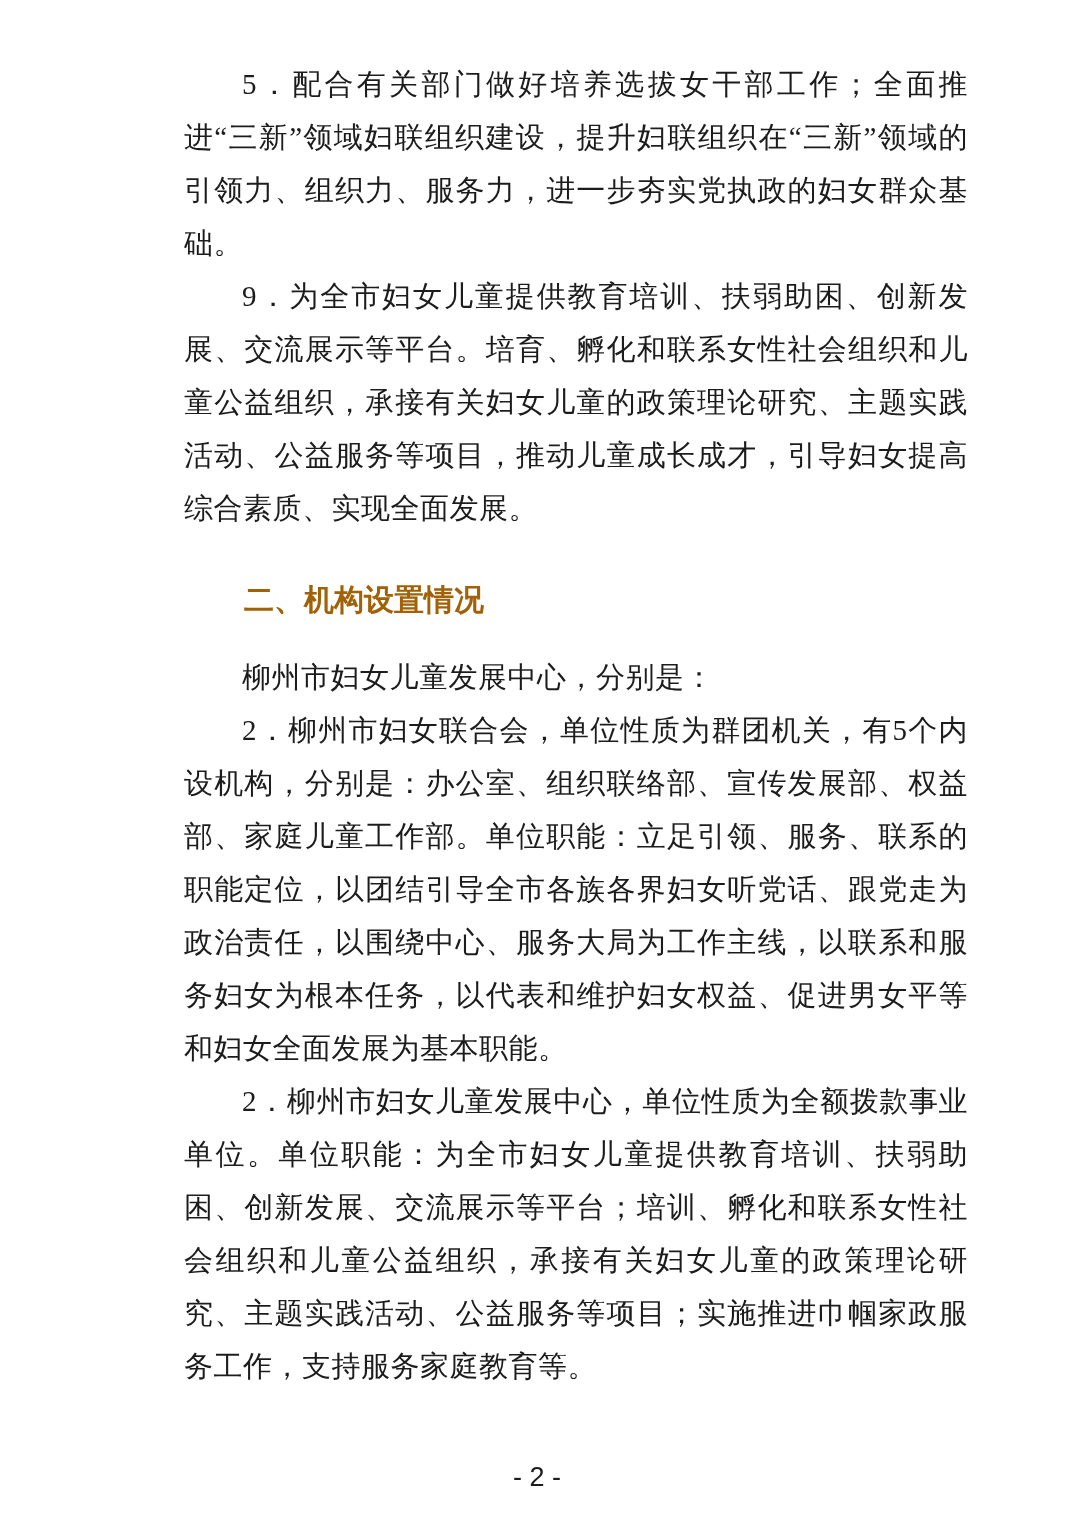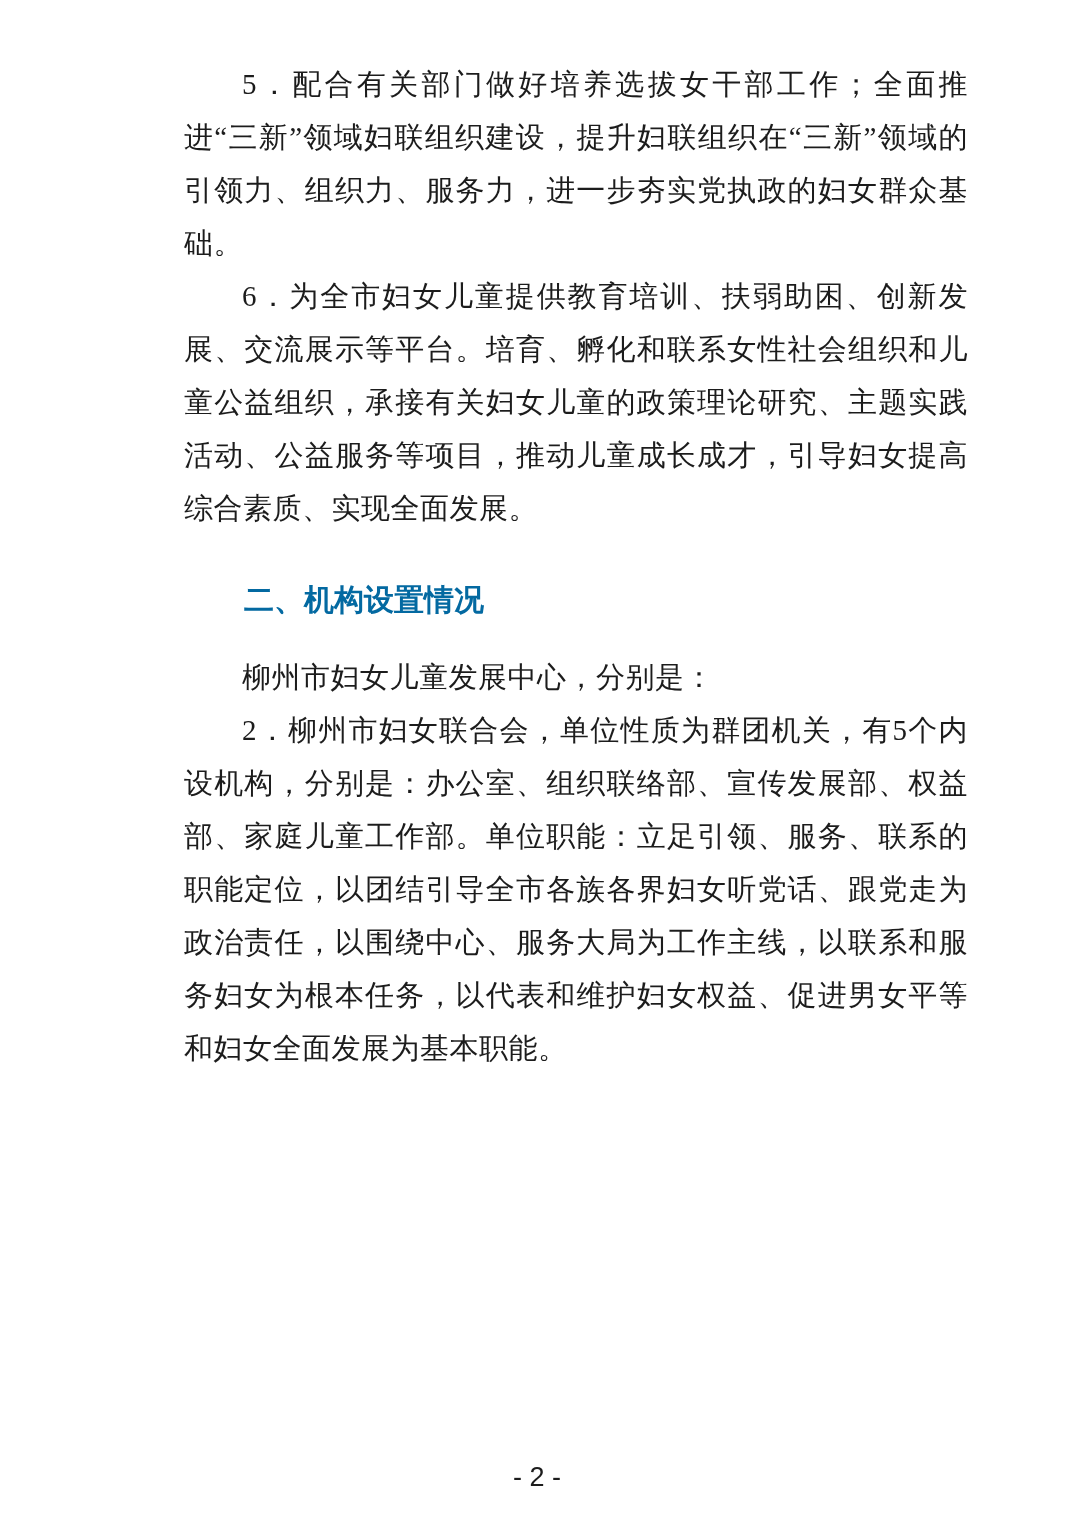--- a/index.html
+++ b/index.html
@@ -32,21 +32,21 @@
     text-justify: inter-character;
     text-indent: 2em;
     letter-spacing: 0.5px;
   }
   h2.section-heading {
     margin: 38px 0 25px 0;
     font-family: "Liberation Sans", "DejaVu Sans", sans-serif;
     font-weight: 700;
     font-size: 30px;
     line-height: 53px;
-    color: #0369a1;
+    color: #a16207;
     text-indent: 2em;
   }
   .footer {
     position: absolute;
     left: 0;
     top: 1462px;
     width: 100%;
     text-align: center;
     font-family: "Liberation Sans", "DejaVu Sans", sans-serif;
     font-size: 27px;
@@ -54,25 +54,26 @@
   }
 </style>
 </head>
 <body>
 
 <div class="page">
   <div class="content">
 
     <p class="body-para">5．配合有关部门做好培养选拔女干部工作；全面推进“三新”领域妇联组织建设，提升妇联组织在“三新”领域的引领力、组织力、服务力，进一步夯实党执政的妇女群众基础。</p>
 
-    <p class="body-para">6．为全市妇女儿童提供教育培训、扶弱助困、创新发展、交流展示等平台。培育、孵化和联系女性社会组织和儿童公益组织，承接有关妇女儿童的政策理论研究、主题实践活动、公益服务等项目，推动儿童成长成才，引导妇女提高综合素质、实现全面发展。</p>
+    <p class="body-para">9．为全市妇女儿童提供教育培训、扶弱助困、创新发展、交流展示等平台。培育、孵化和联系女性社会组织和儿童公益组织，承接有关妇女儿童的政策理论研究、主题实践活动、公益服务等项目，推动儿童成长成才，引导妇女提高综合素质、实现全面发展。</p>
 
     <h2 class="section-heading">二、机构设置情况</h2>
 
     <p class="body-para">柳州市妇女儿童发展中心，分别是：</p>
 
     <p class="body-para">2．柳州市妇女联合会，单位性质为群团机关，有5个内设机构，分别是：办公室、组织联络部、宣传发展部、权益部、家庭儿童工作部。单位职能：立足引领、服务、联系的职能定位，以团结引导全市各族各界妇女听党话、跟党走为政治责任，以围绕中心、服务大局为工作主线，以联系和服务妇女为根本任务，以代表和维护妇女权益、促进男女平等和妇女全面发展为基本职能。</p>
 
+    <p class="body-para">2．柳州市妇女儿童发展中心，单位性质为全额拨款事业单位。单位职能：为全市妇女儿童提供教育培训、扶弱助困、创新发展、交流展示等平台；培训、孵化和联系女性社会组织和儿童公益组织，承接有关妇女儿童的政策理论研究、主题实践活动、公益服务等项目；实施推进巾帼家政服务工作，支持服务家庭教育等。</p>
 
   </div>
 
   <div class="footer">- 2 -</div>
 </div>
 
 </body></html>

